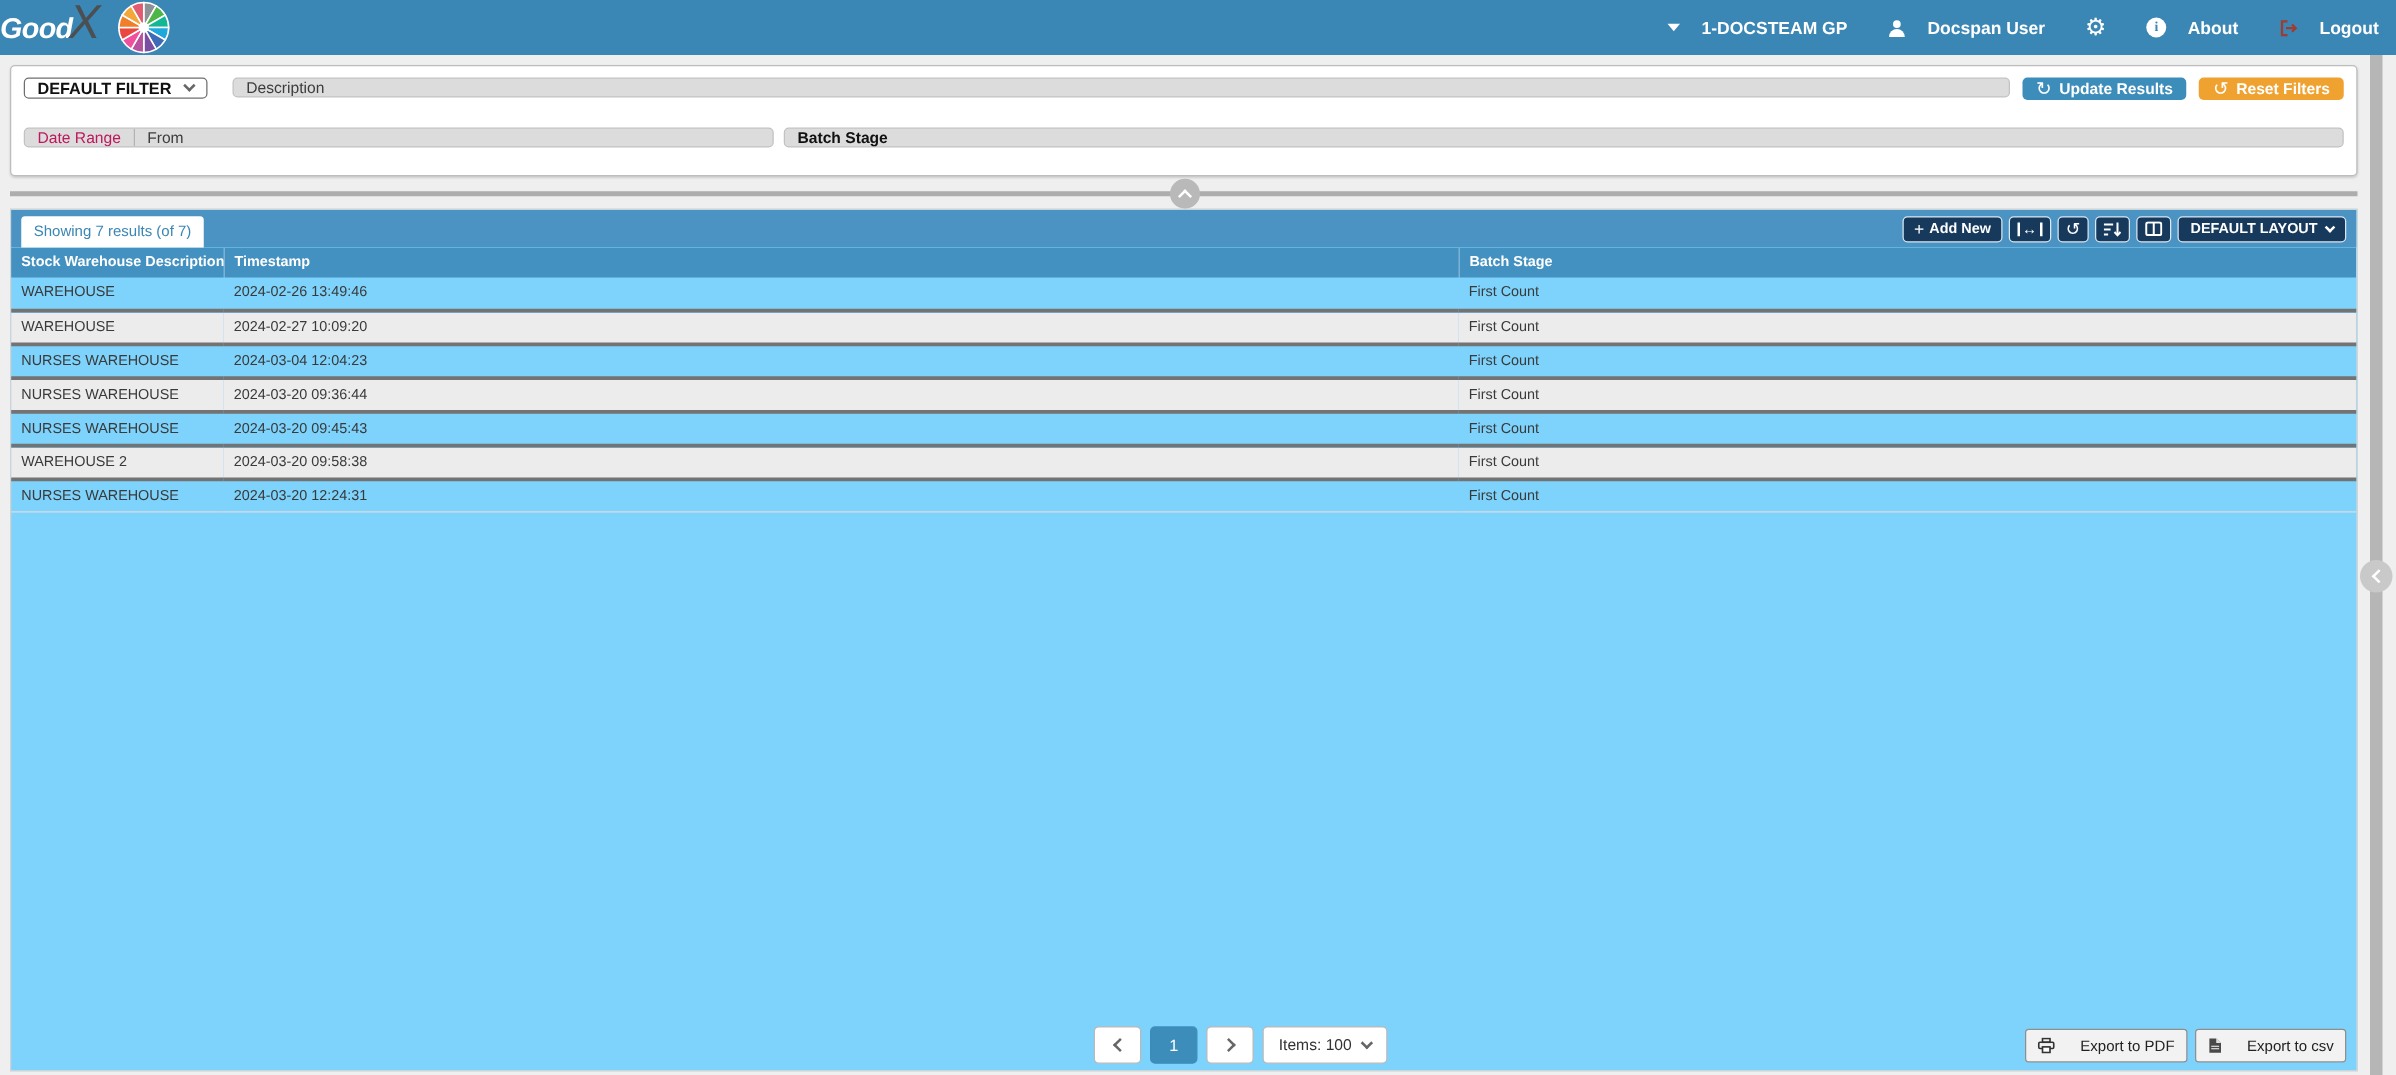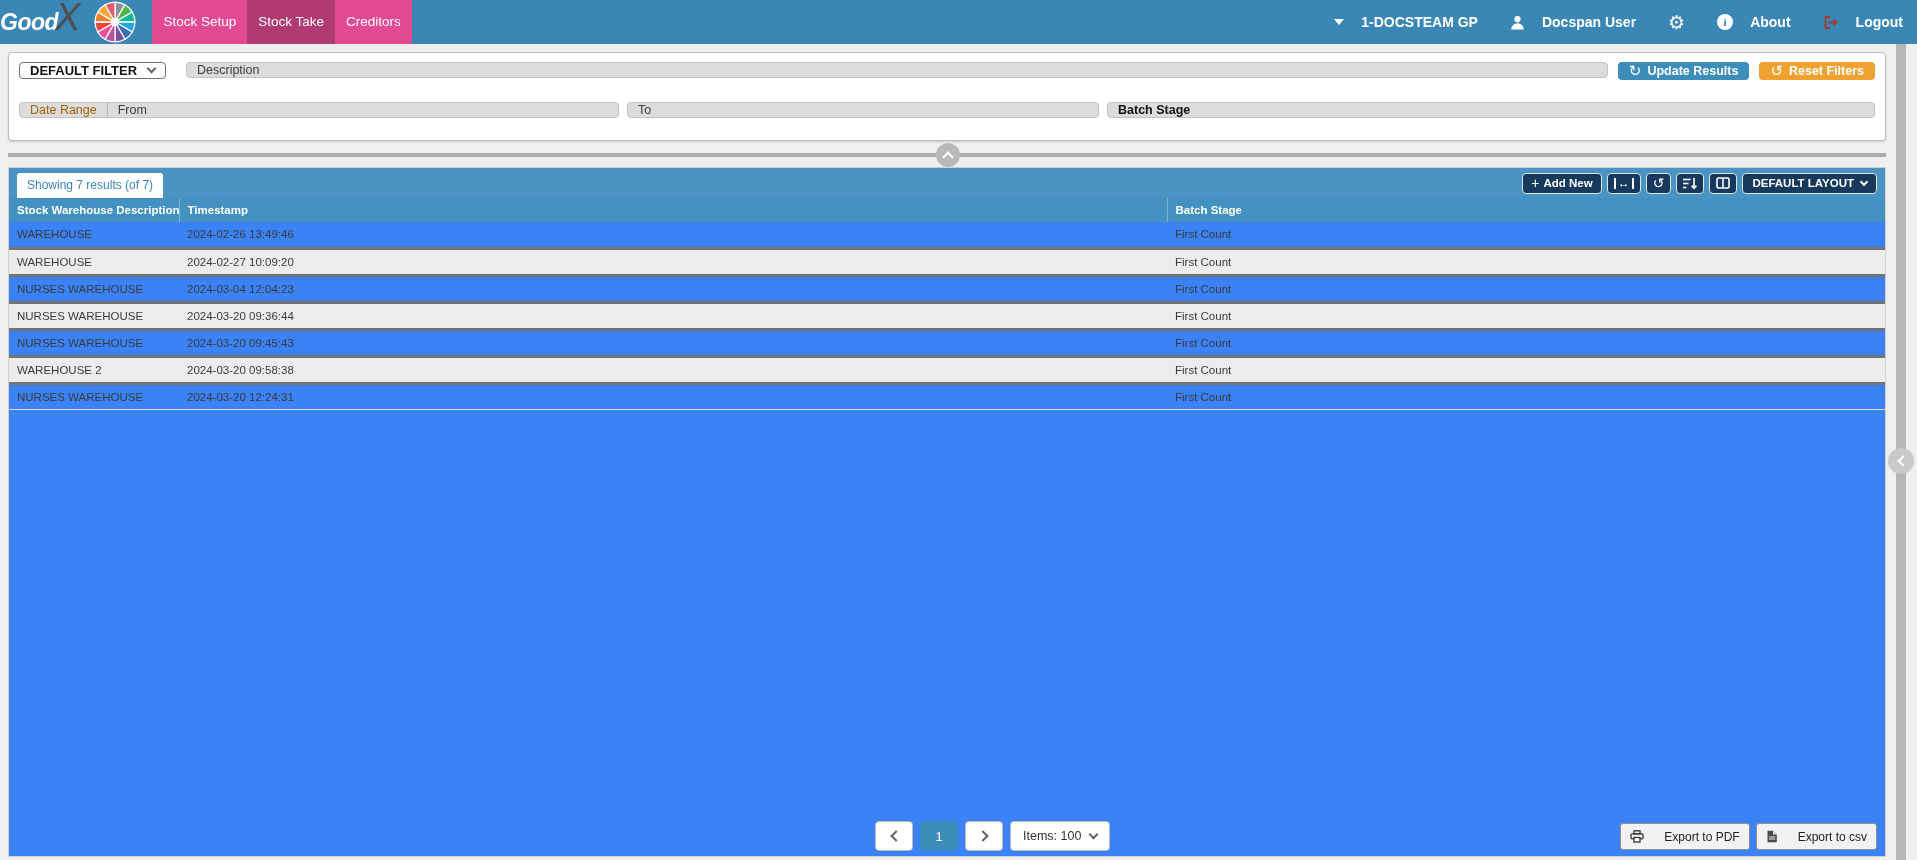--- a/index.html
+++ b/index.html
@@ -63,21 +63,21 @@
   }
   .btn-blue{ background:var(--accent-blue,#3d8dbb); }
   .btn-orange{ background:var(--accent-orange,#f0a231); }
   .btn .ico{ font-size:15px; font-weight:normal; }
   .frow2{ height:29px; margin-top:7px; gap:8px; }
   .date-group{
     width:600px; display:flex; align-items:stretch; overflow:hidden;
     background:var(--input-gray,#dcdcdc); border:1px solid #c2c2c2; border-radius:4px;
   }
   .date-label{
-    padding:0 10px; display:flex; align-items:center; font-size:12.5px; color:#a16207;
+    padding:0 10px; display:flex; align-items:center; font-size:12.5px; color:#be185d;
     border-right:1px solid #b3b3b3; white-space:nowrap;
   }
   .date-group input{ flex:1; background:transparent; border:none; outline:none; font-size:12.5px; padding:0 10px; font-family:"Liberation Sans",sans-serif; }
   .date-group input::placeholder{ color:#3c3c3c; opacity:1; }
   .to-input{ width:472px; }
   .batch-stage{ flex:1; display:flex; align-items:center; font-weight:bold; font-size:12.5px; color:#111; cursor:pointer; }
 
   
   .divider-row{ position:relative; height:26px; margin:0 31px 0 8px; }
   .divider-row::before{
@@ -91,21 +91,21 @@
   .chev-up{ transform:rotate(225deg); margin-top:4px; }
   .chev-left{ transform:rotate(135deg); margin-left:3px; }
   .chev-down-w{ width:6px; height:6px; transform:rotate(45deg); margin-top:-3px; }
   .chev-gray{ border-color:#666; }
   .chev-left-pg{ transform:rotate(135deg); margin-left:3px; }
   .chev-right-pg{ transform:rotate(-45deg); margin-right:3px; }
   .chev-down-g{ width:7px; height:7px; transform:rotate(45deg); margin-top:-4px; }
 
   
   .content-card{
-    margin:0 31px 0 8px; background:#3b82f6; border:1px solid #d2d2d2;
+    margin:0 31px 0 8px; background:#7dd3fc; border:1px solid #d2d2d2;
     height:690px; position:relative;
   }
   .results-toolbar{
     height:30px; background:var(--toolbar-blue,#4a93c2);
     display:flex; align-items:center;
   }
   .results-chip{
     align-self:flex-end; margin-left:8px; background:#fff; color:var(--navbar-blue,#3a86b5);
     font-size:12px; height:25px; line-height:25px; padding:0 10px; border-radius:3px 3px 0 0;
     white-space:nowrap;
@@ -185,25 +185,20 @@
       <path d="M20,20 L29.5,36.45 A19,19 0 0 1 20,39 Z" fill="#7a4fa0"></path>
       <path d="M20,20 L20,39 A19,19 0 0 1 10.5,36.45 Z" fill="#b8519e"></path>
       <path d="M20,20 L10.5,36.45 A19,19 0 0 1 3.55,29.5 Z" fill="#ef4f9b"></path>
       <path d="M20,20 L3.55,29.5 A19,19 0 0 1 1,20 Z" fill="#e8483f"></path>
       <path d="M20,20 L1,20 A19,19 0 0 1 3.55,10.5 Z" fill="#ef7f2a"></path>
       <path d="M20,20 L3.55,10.5 A19,19 0 0 1 10.5,3.55 Z" fill="#f3a73b"></path>
       <path d="M20,20 L10.5,3.55 A19,19 0 0 1 20,1 Z" fill="#e05c6e"></path>
       <circle cx="20" cy="20" r="3.4" fill="#ffffff"></circle>
     </g>
   </svg>
-  <div class="nav-menu">
-    <div class="nav-item">Stock Setup</div>
-    <div class="nav-item active">Stock Take</div>
-    <div class="nav-item">Creditors</div>
-  </div>
   <div class="nav-spacer"></div>
   <div class="nav-right">
     <div>
       <span class="tri-down"></span>
       <span>1-DOCSTEAM GP</span>
     </div>
     <div>
       <svg width="15" height="15" viewBox="0 0 15 15">
         <circle cx="7.5" cy="4.2" r="3.1" fill="#fff"></circle>
         <path d="M1.2,14.5 a6.3,6.3 0 0 1 12.6,0 z" fill="#fff"></path>
@@ -241,21 +236,20 @@
     <button class="btn btn-orange">
       <span class="ico">↺</span>
       <span>Reset Filters</span>
     </button>
   </div>
   <div class="frow frow2">
     <div class="date-group">
       <span class="date-label">Date Range</span>
       <input placeholder="From" style="">
     </div>
-    <input class="gray-input to-input" placeholder="To" style="">
     <div class="gray-input batch-stage">
       <span>Batch Stage</span>
     </div>
   </div>
 </div>
 
 <div class="divider-row">
   <div class="collapse-circle">
     <span class="chev chev-up"></span>
   </div>

